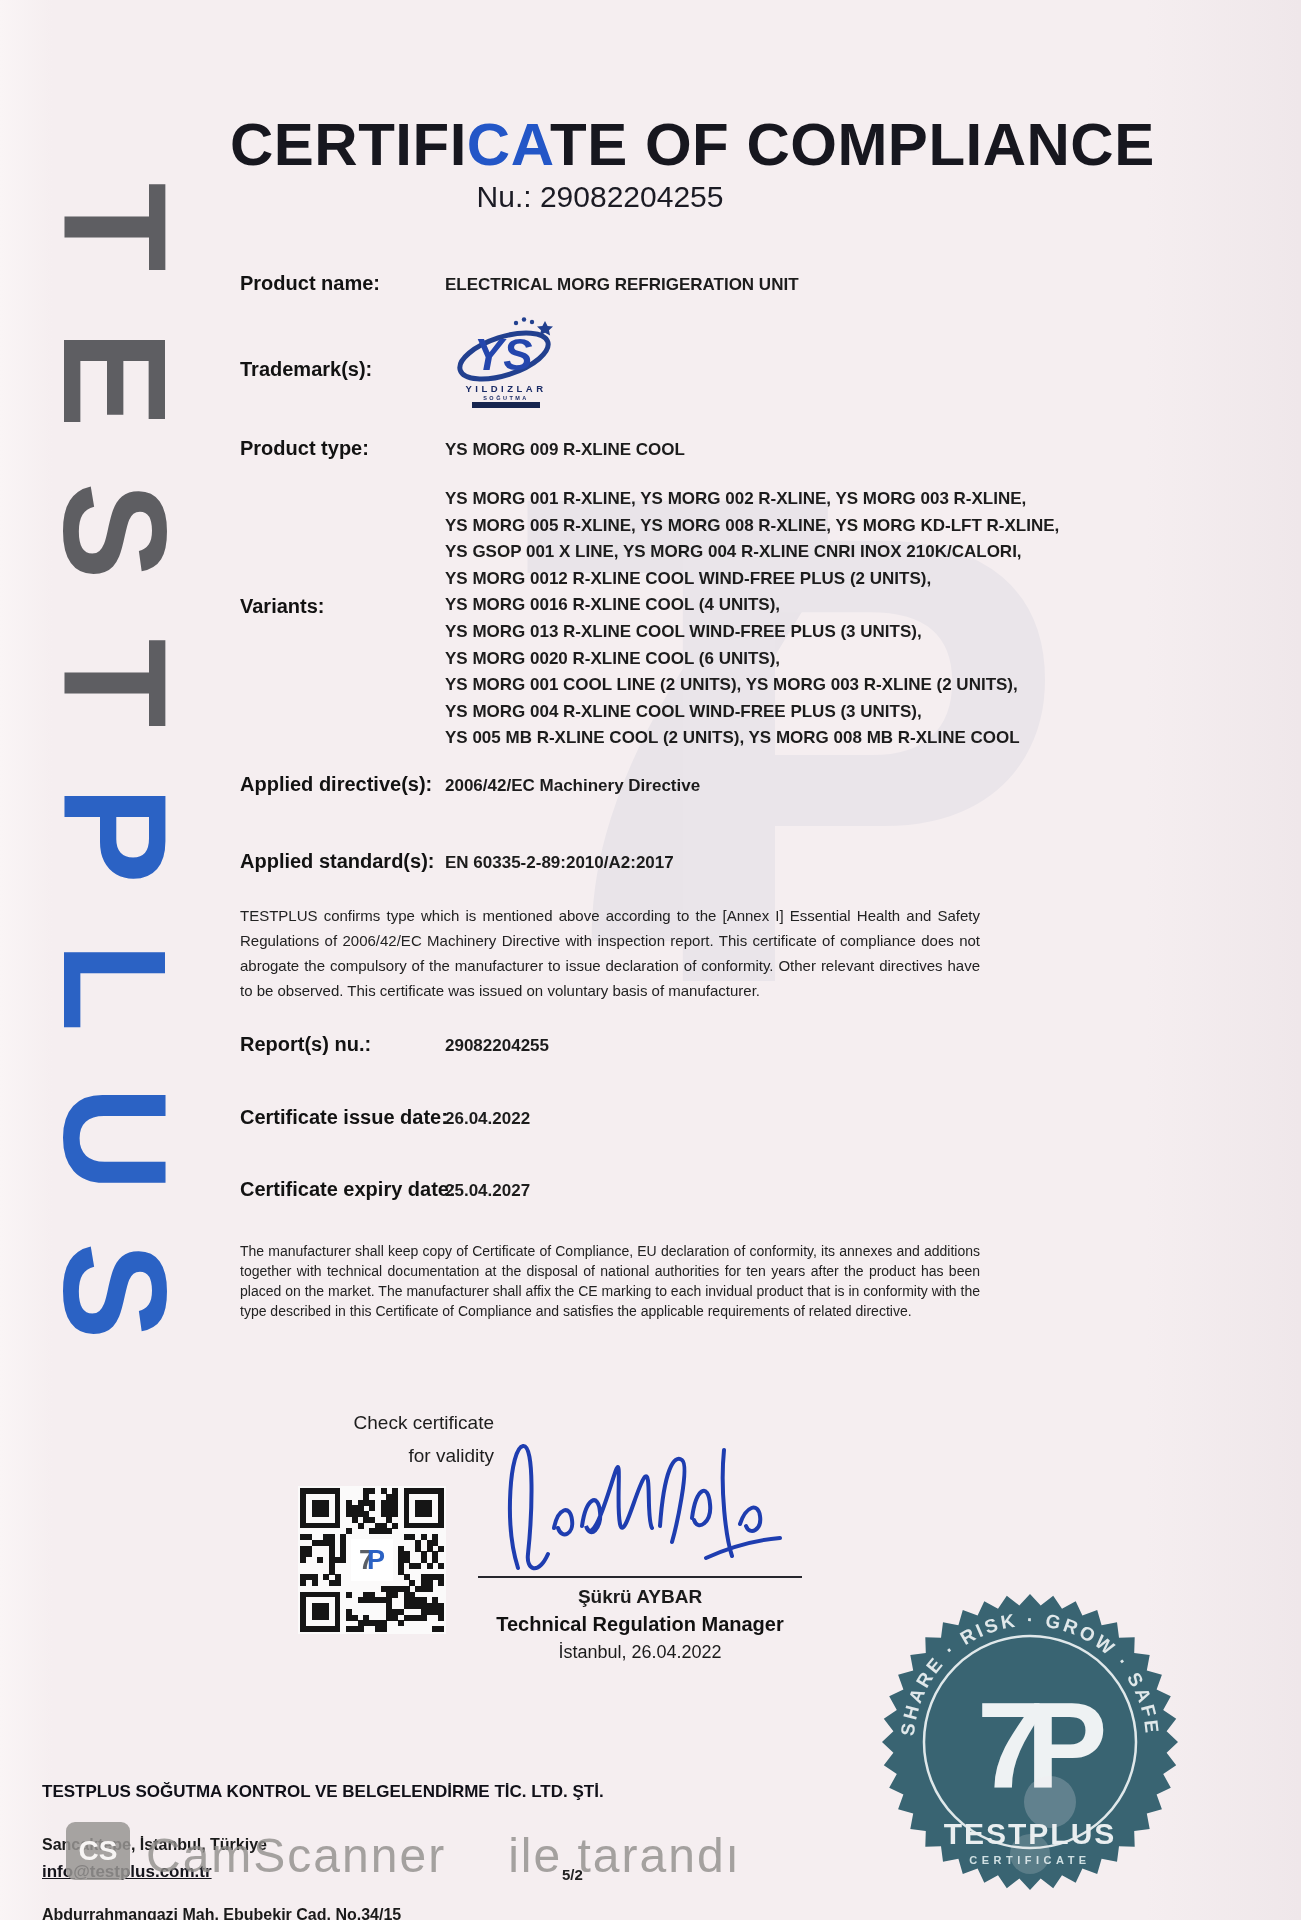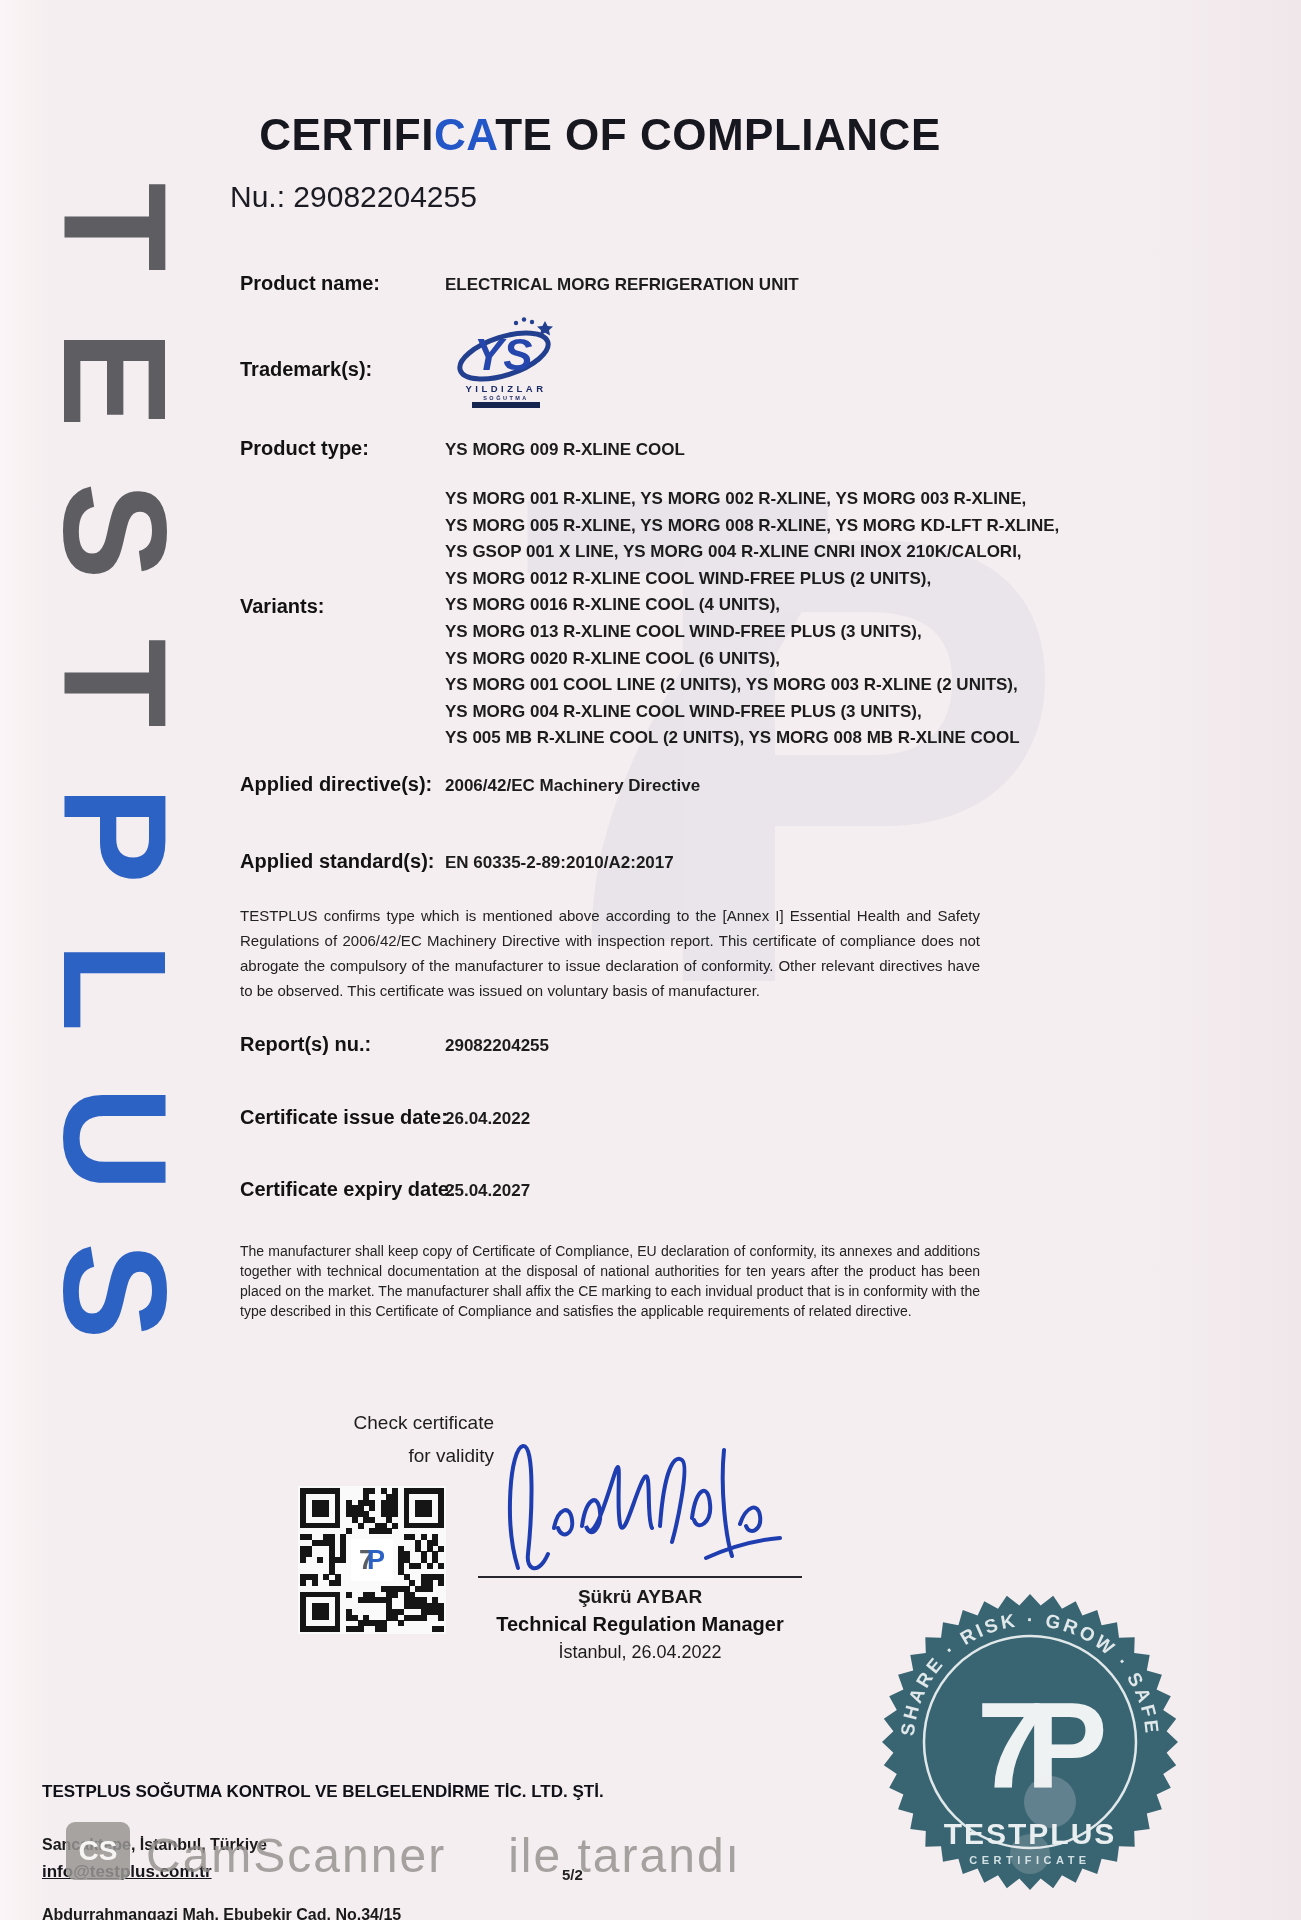--- a/index.html
+++ b/index.html
@@ -15,23 +15,23 @@
   
   .side-letter{
     position:absolute;left:20px;width:188px;height:150px;z-index:1;
     display:flex;align-items:center;justify-content:center;
     font-size:146px;font-weight:800;transform:rotate(90deg);line-height:1;
   }
   .lt-gray{color:#5e5e62;}
   .lt-blue{color:#2b62c4;}
   
   .title{position:absolute;left:230px;top:110px;width:740px;text-align:center;z-index:2;
-    font-size:44px;font-weight:800;letter-spacing:.5px;color:#17171f;white-space:nowrap;}
+    font-size:60px;font-weight:800;letter-spacing:.5px;color:#17171f;white-space:nowrap;}
   .title .blue{color:#2356c7;}
-  .nu-line{position:absolute;left:230px;top:180px;width:740px;z-index:2;
+  .nu-line{position:absolute;left:230px;top:180px;width:740px;text-align:center;z-index:2;
     font-size:30px;font-weight:500;color:#1b1b24;}
   
   .flabel{position:absolute;left:240px;z-index:2;font-size:20px;font-weight:800;color:#121212;white-space:nowrap;}
   .fvalue{position:absolute;left:445px;z-index:2;font-size:17px;font-weight:700;color:#1c1c1c;white-space:nowrap;}
   .variants-list{position:absolute;left:445px;top:486px;z-index:2;font-size:17px;font-weight:700;
     color:#1c1c1c;line-height:26.6px;white-space:nowrap;}
   .para{position:absolute;left:240px;width:740px;z-index:2;text-align:justify;color:#222;font-weight:500;}
   #para1{top:903px;font-size:15px;line-height:25px;}
   #para2{top:1241px;font-size:14px;line-height:20px;}
   

